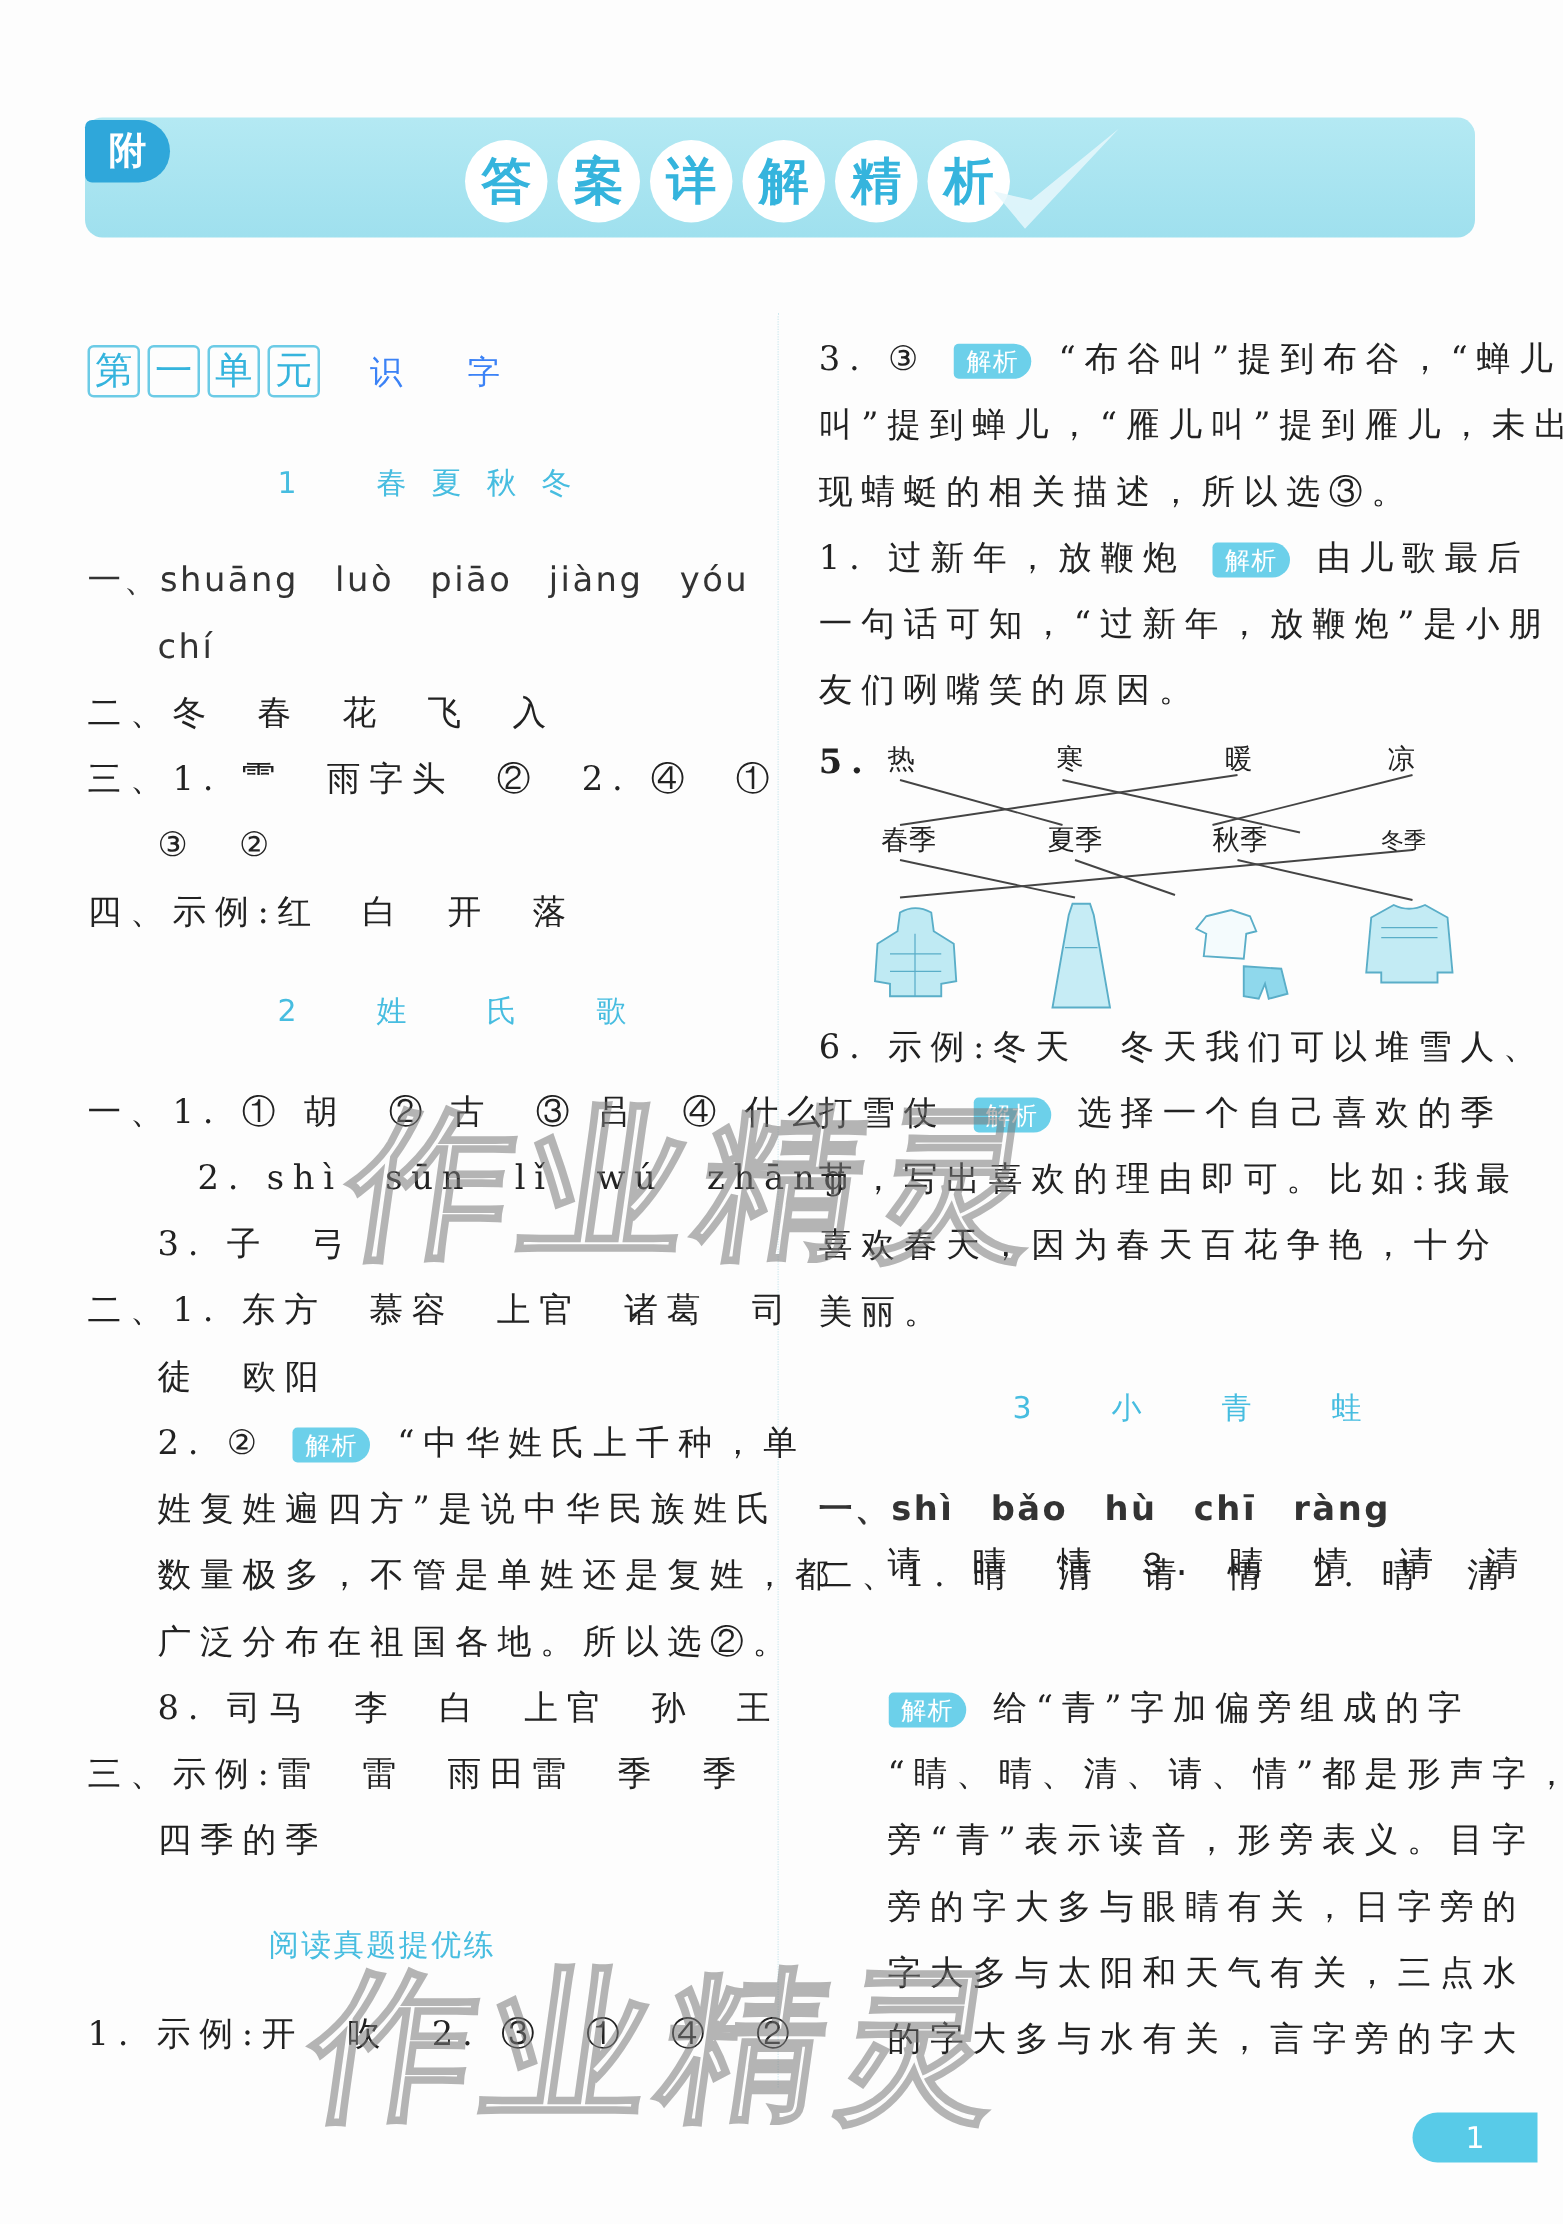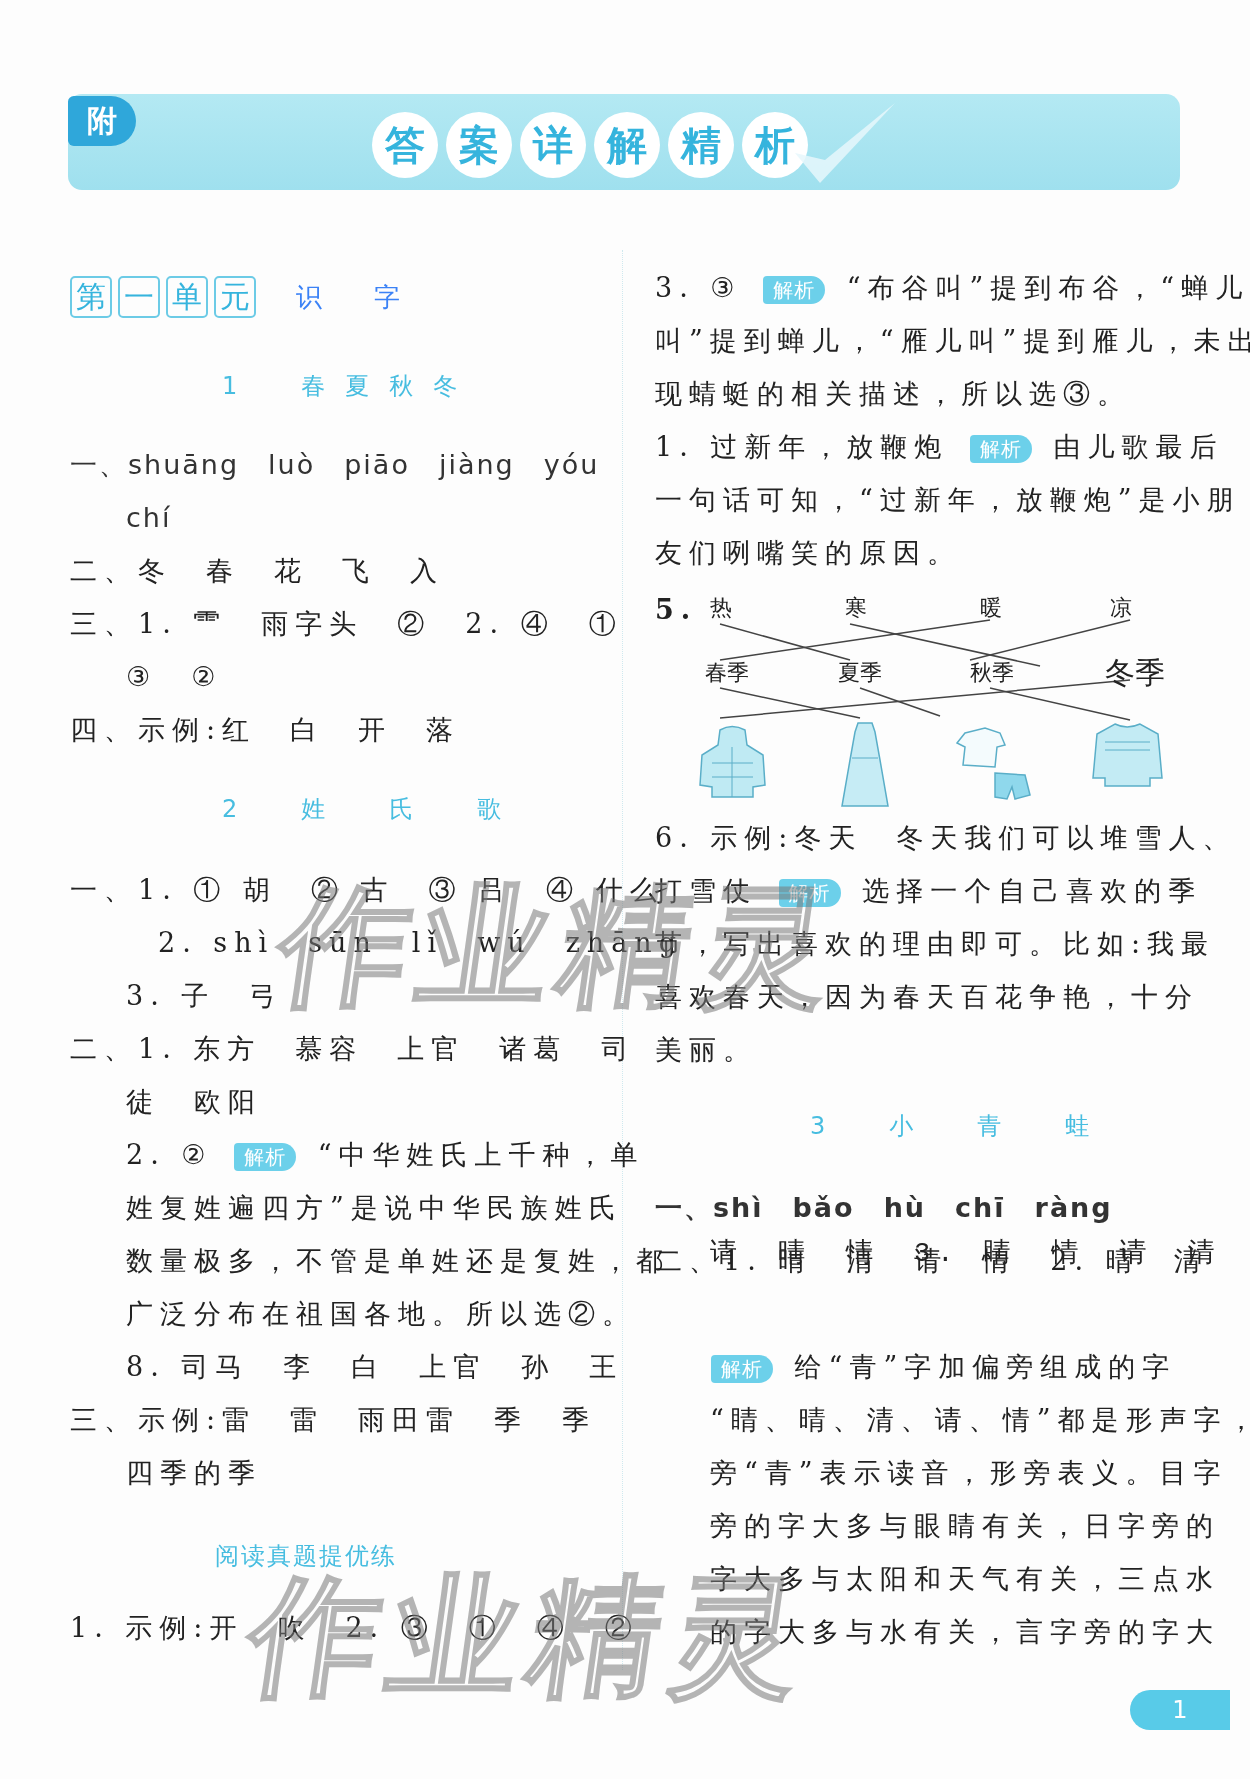--- a/index.html
+++ b/index.html
@@ -118,21 +118,21 @@
     </g>
   </svg>
 </div>
 <div class="line" style="left:710px;top:590px;font-size:22px;letter-spacing:0;">热</div>
 <div class="line" style="left:845px;top:590px;font-size:22px;letter-spacing:0;">寒</div>
 <div class="line" style="left:980px;top:590px;font-size:22px;letter-spacing:0;">暖</div>
 <div class="line" style="left:1110px;top:590px;font-size:22px;letter-spacing:0;">凉</div>
 <div class="line" style="left:705px;top:655px;font-size:22px;letter-spacing:0;">春季</div>
 <div class="line" style="left:838px;top:655px;font-size:22px;letter-spacing:0;">夏季</div>
 <div class="line" style="left:970px;top:655px;font-size:22px;letter-spacing:0;">秋季</div>
-<div class="line" style="left:1105px;top:655px;font-size:30px;letter-spacing:0;">冬季</div>
+<div class="line" style="left:1105px;top:655px;font-size:18px;letter-spacing:0;">冬季</div>
 
 <svg style="position:absolute;left:695px;top:725px;" width="75" height="75" viewBox="0 0 75 75">
   <path d="M25 5 Q37 -2 50 5 L52 20 L68 30 L70 60 L58 62 L58 72 L17 72 L17 62 L5 60 L7 30 L23 20 Z" fill="#bfeaf3" stroke="#5aaec8" stroke-width="1.5"></path>
   <g stroke="#5aaec8">
       <line x1="17" y1="38" x2="58" y2="38"></line>
       <line x1="17" y1="52" x2="58" y2="52"></line>
       <line x1="37" y1="22" x2="37" y2="72"></line>
     </g>
 </svg>
 <svg style="position:absolute;left:840px;top:720px;" width="50" height="90" viewBox="0 0 50 90">

